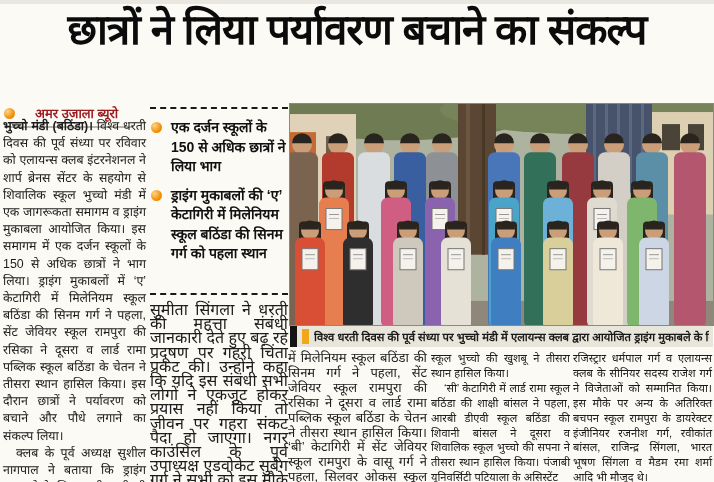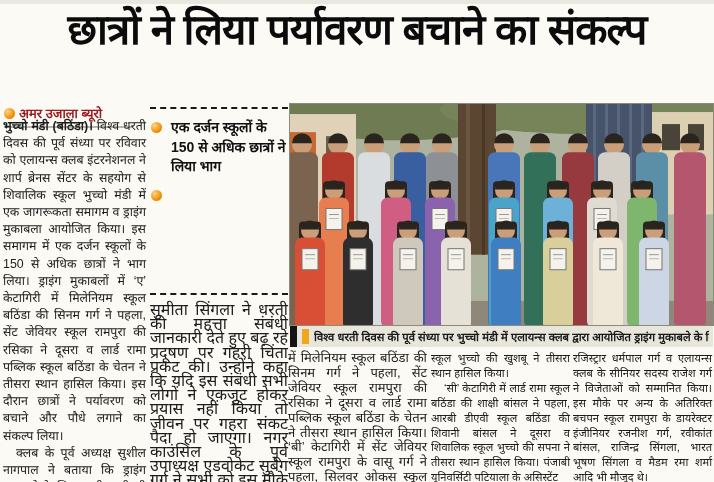--- a/index.html
+++ b/index.html
@@ -25,21 +25,21 @@
   .subheadline{
     position:absolute;top:58px;left:0;width:714px;height:34px;
     font-size:22px;line-height:34px;font-weight:600;
     text-align:center;color:#121212;
     background:#f9f5e2;
     white-space:nowrap;
   }
   
   .byline{
     position:absolute;top:100px;left:4px;width:128px;
-    display:flex;align-items:center;gap:4px;
+    display:flex;align-items:center;gap:20px;
     padding-bottom:4px;border-bottom:2px solid #b7b4ac;
   }
   .byline-dot{
     width:11px;height:11px;border-radius:50%;
     background:radial-gradient(circle at 32% 32%, #ffd387, #f08c00 65%);
     flex:0 0 auto;
   }
   .byline-label{font-size:13px;font-weight:700;color:#9b1b1f;white-space:nowrap;}
   
   .bodycol{
@@ -119,20 +119,21 @@
 
   <div class="highlights">
     <span class="accent-sq sq-top"><span class="half-g"></span><span class="half-b"></span></span>
     <span class="accent-sq sq-bottom"><span class="half-g"></span><span class="half-b"></span></span>
     <div class="hl-item">
       <span class="hl-dot"></span>
       <span>एक दर्जन स्कूलों के 150 से अधिक छात्रों ने लिया भाग</span>
     </div>
     <div class="hl-item">
       <span class="hl-dot"></span>
+      <span>ड्राइंग मुकाबलों की ‘ए’ केटागिरी में मिलेनियम स्कूल बठिंडा की सिनम गर्ग को पहला स्थान</span>
     </div>
   </div>
 
   <div class="bodycol col2">
     <p>सुमीता सिंगला ने धरती की महत्ता संबंधी जानकारी देते हुए बढ़ रहे प्रदूषण पर गहरी चिंता प्रकट की। उन्होंने कहा कि यदि इस संबंधी सभी लोगों ने एकजुट होकर प्रयास नहीं किया तो जीवन पर गहरा संकट पैदा हो जाएगा। नगर काउंसिल के पूर्व उपाध्यक्ष एडवोकेट सुबेग गर्ग ने सभी को इस मौके पर पर्यावरण को बचाने की सौगंध दिलाई। उन्होंने बच्चों को वृक्षारोपण करने के लिए भी प्रेरित किया।</p>
 
   </div>
 
   <div class="photo">
     <svg id="photo-svg" viewBox="0 0 423 220" preserveAspectRatio="none" aria-hidden="true">

